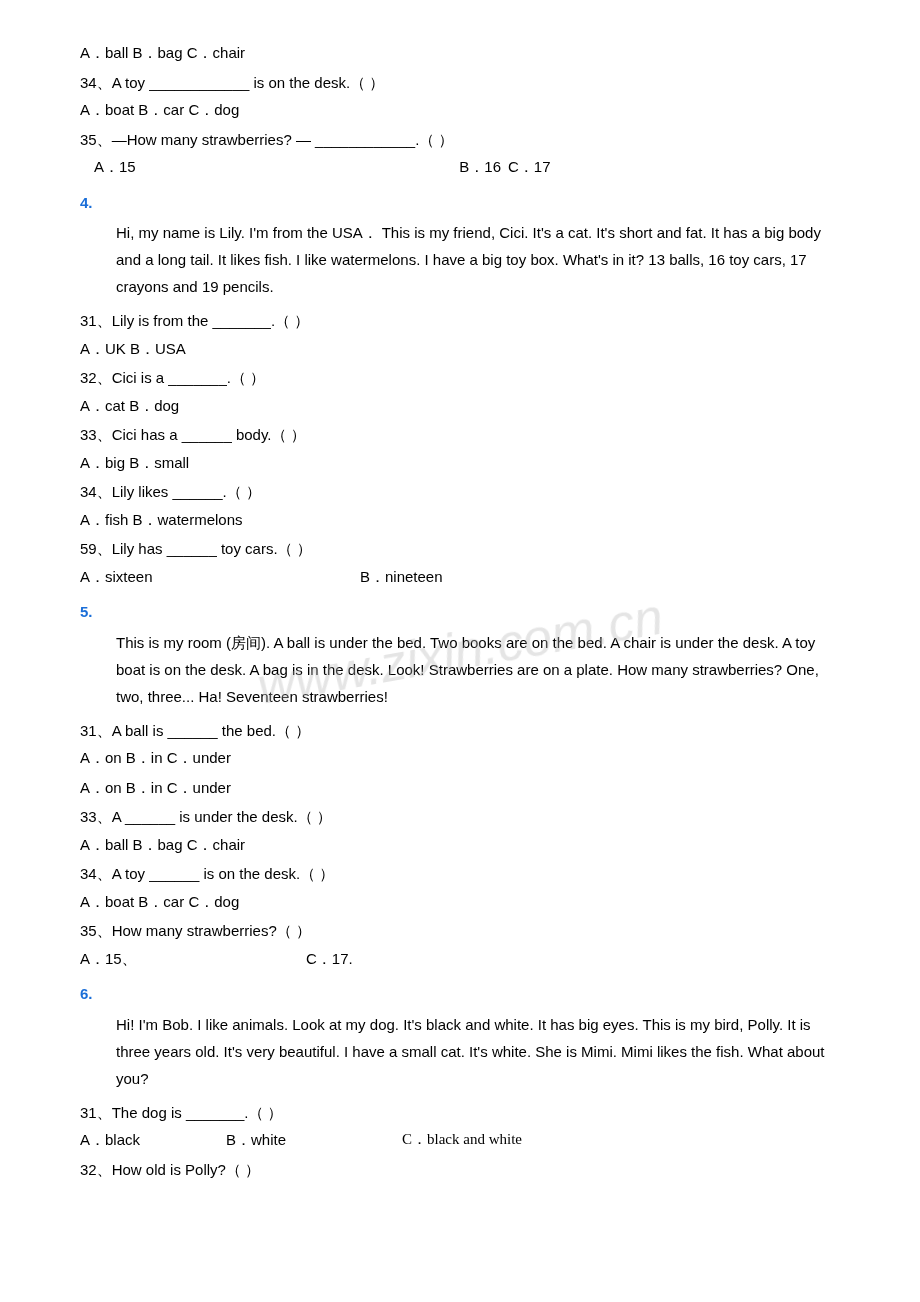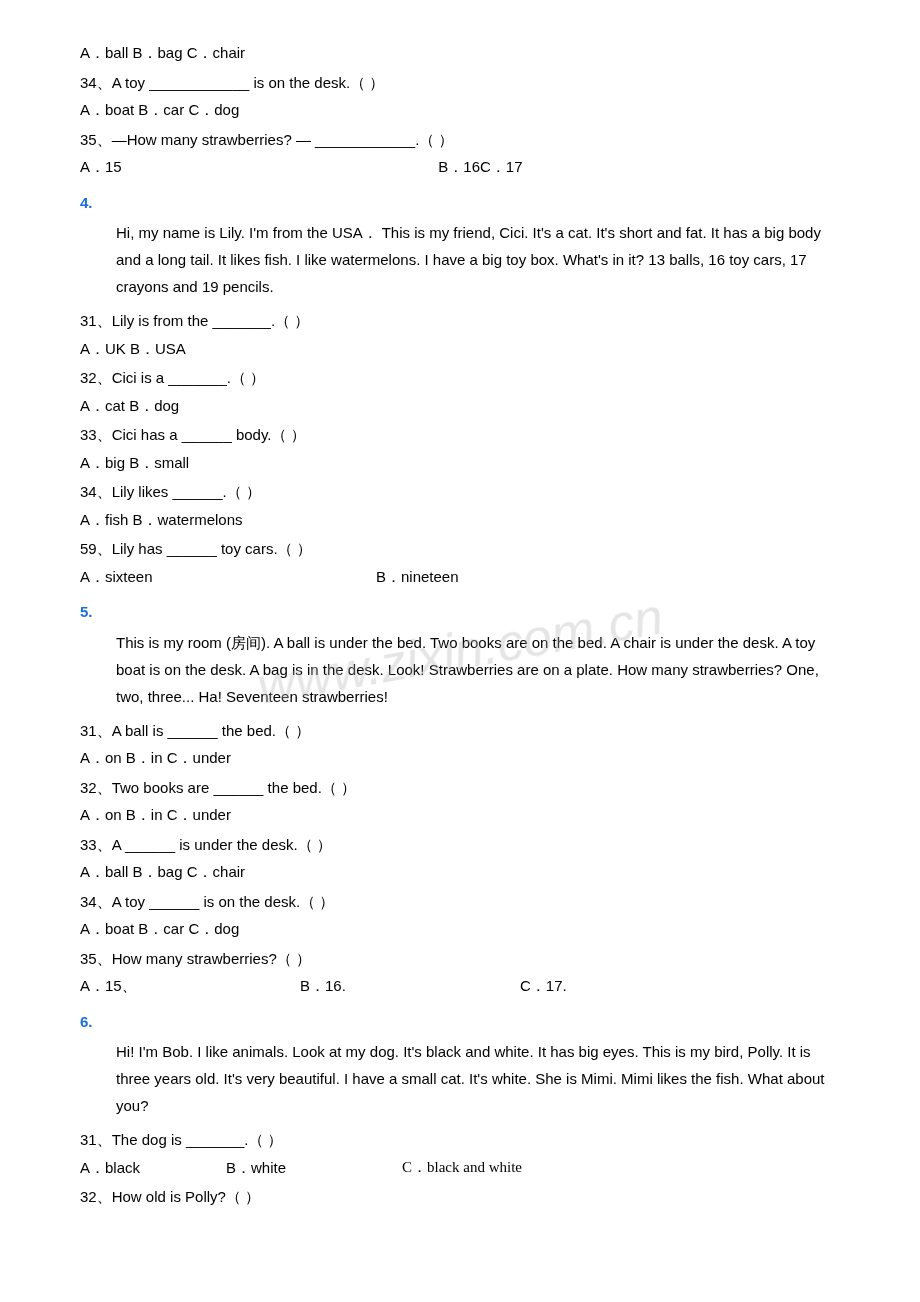--- a/index.html
+++ b/index.html
@@ -62,21 +62,21 @@
   <div class="question-line">
     <span>34、A toy ____________ is on the desk.（  ）</span>
   </div>
   <div class="option-line">
     <span>A．boat          B．car  C．dog</span>
   </div>
 
   <div class="question-line">
     <span>35、—How many strawberries? — ____________.（  ）</span>
   </div>
-  <div class="option-line" style="display:flex; gap: 0;">
+  <div class="option-line" style="display:flex; gap: 7px; margin-left: 14px;">
     <span style="display:inline-block; min-width:180px;">A．15</span>
     <span style="display:inline-block; min-width:220px;text-align:right;">B．16</span>
     <span style="display:inline-block;">C．17</span>
   </div>
 
   <div class="section-number">
     <span>4.</span>
   </div>
   <div class="passage">
     <span>Hi, my name is Lily. I'm from the USA．  This is my friend, Cici. It's a cat. It's short and fat. It has a big body and a long tail. It likes fish. I like watermelons. I have a big toy box. What's in it? 13 balls, 16 toy cars, 17 crayons and 19 pencils.</span>
@@ -106,42 +106,39 @@
   <div class="question-line">
     <span>34、Lily likes ______.（  ）</span>
   </div>
   <div class="option-line">
     <span>A．fish  B．watermelons</span>
   </div>
 
   <div class="question-line">
     <span>59、Lily has ______ toy cars.（  ）</span>
   </div>
-  <div class="option-line" style="display:flex; gap:16px;">
+  <div class="option-line" style="display:flex; gap:0;">
     <span style="display:inline-block; min-width:280px;">A．sixteen</span>
     <span style="display:inline-block;">B．nineteen</span>
   </div>
 
   <div class="section-number">
     <span>5.</span>
   </div>
   <div class="passage">
     <span>This is my room (房间). A ball is under the bed. Two books are on the bed. A chair is under the desk. A toy boat is on the desk. A bag is in the desk. Look! Strawberries are on a plate. How many strawberries? One, two, three... Ha! Seventeen strawberries!</span>
   </div>
 
   <div class="question-line">
     <span>31、A ball is ______ the bed.（  ）</span>
   </div>
   <div class="option-line">
     <span>A．on  B．in   C．under</span>
   </div>
 
-  <div class="question-line">
-    <span>32、Two books are ______ the bed.（   ）</span>
-  </div>
   <div class="option-line">
     <span>A．on  B．in   C．under</span>
   </div>
 
   <div class="question-line">
     <span>33、A ______ is under the desk.（  ）</span>
   </div>
   <div class="option-line">
     <span>A．ball  B．bag  C．chair</span>
   </div>
@@ -149,23 +146,22 @@
   <div class="question-line">
     <span>34、A toy ______ is on the desk.（  ）</span>
   </div>
   <div class="option-line">
     <span>A．boat          B．car  C．dog</span>
   </div>
 
   <div class="question-line">
     <span>35、How many strawberries?（  ）</span>
   </div>
-  <div class="option-line" style="display:flex; gap:0;">
+  <div class="option-line" style="display:flex; gap:6px;">
     <span style="display:inline-block; min-width:220px;">A．15、</span>
-    <span style="display:inline-block; min-width:220px;">B．16.</span>
     <span style="display:inline-block;">C．17.</span>
   </div>
 
   <div class="section-number">
     <span>6.</span>
   </div>
   <div class="passage">
     <span>Hi! I'm Bob. I like animals. Look at my dog. It's black and white. It has big eyes. This is my bird, Polly. It is three years old. It's very beautiful. I have a small cat. It's white. She is Mimi. Mimi likes the fish. What about you?</span>
   </div>
 

